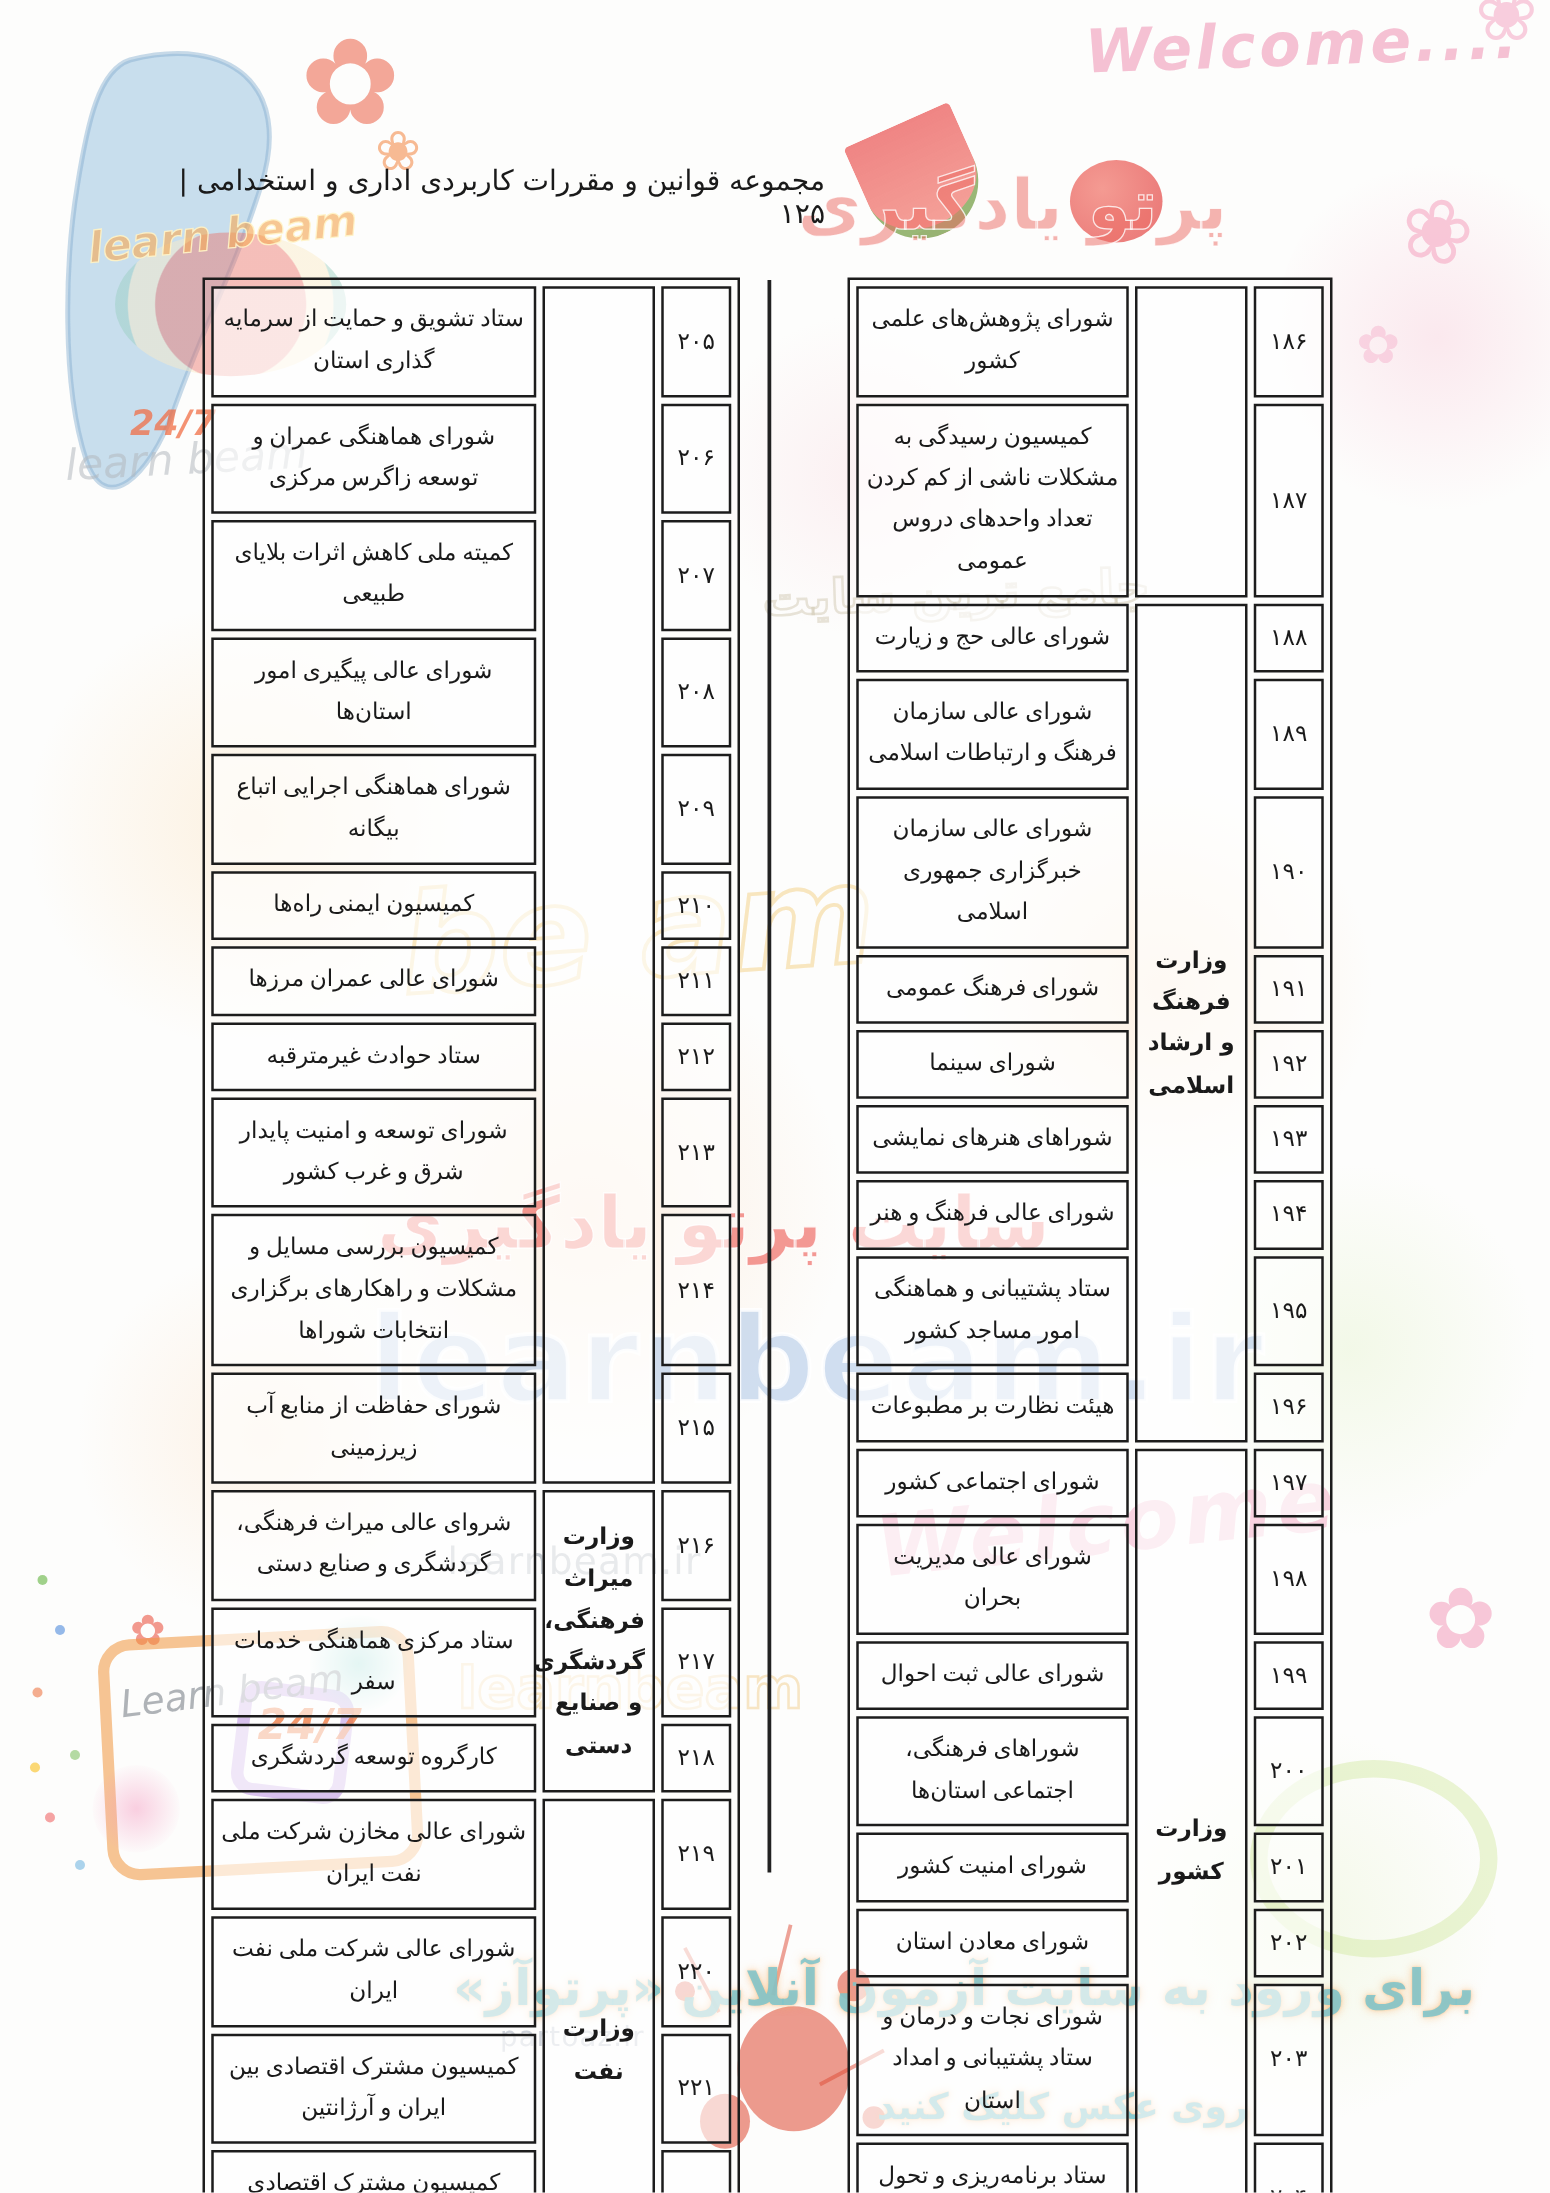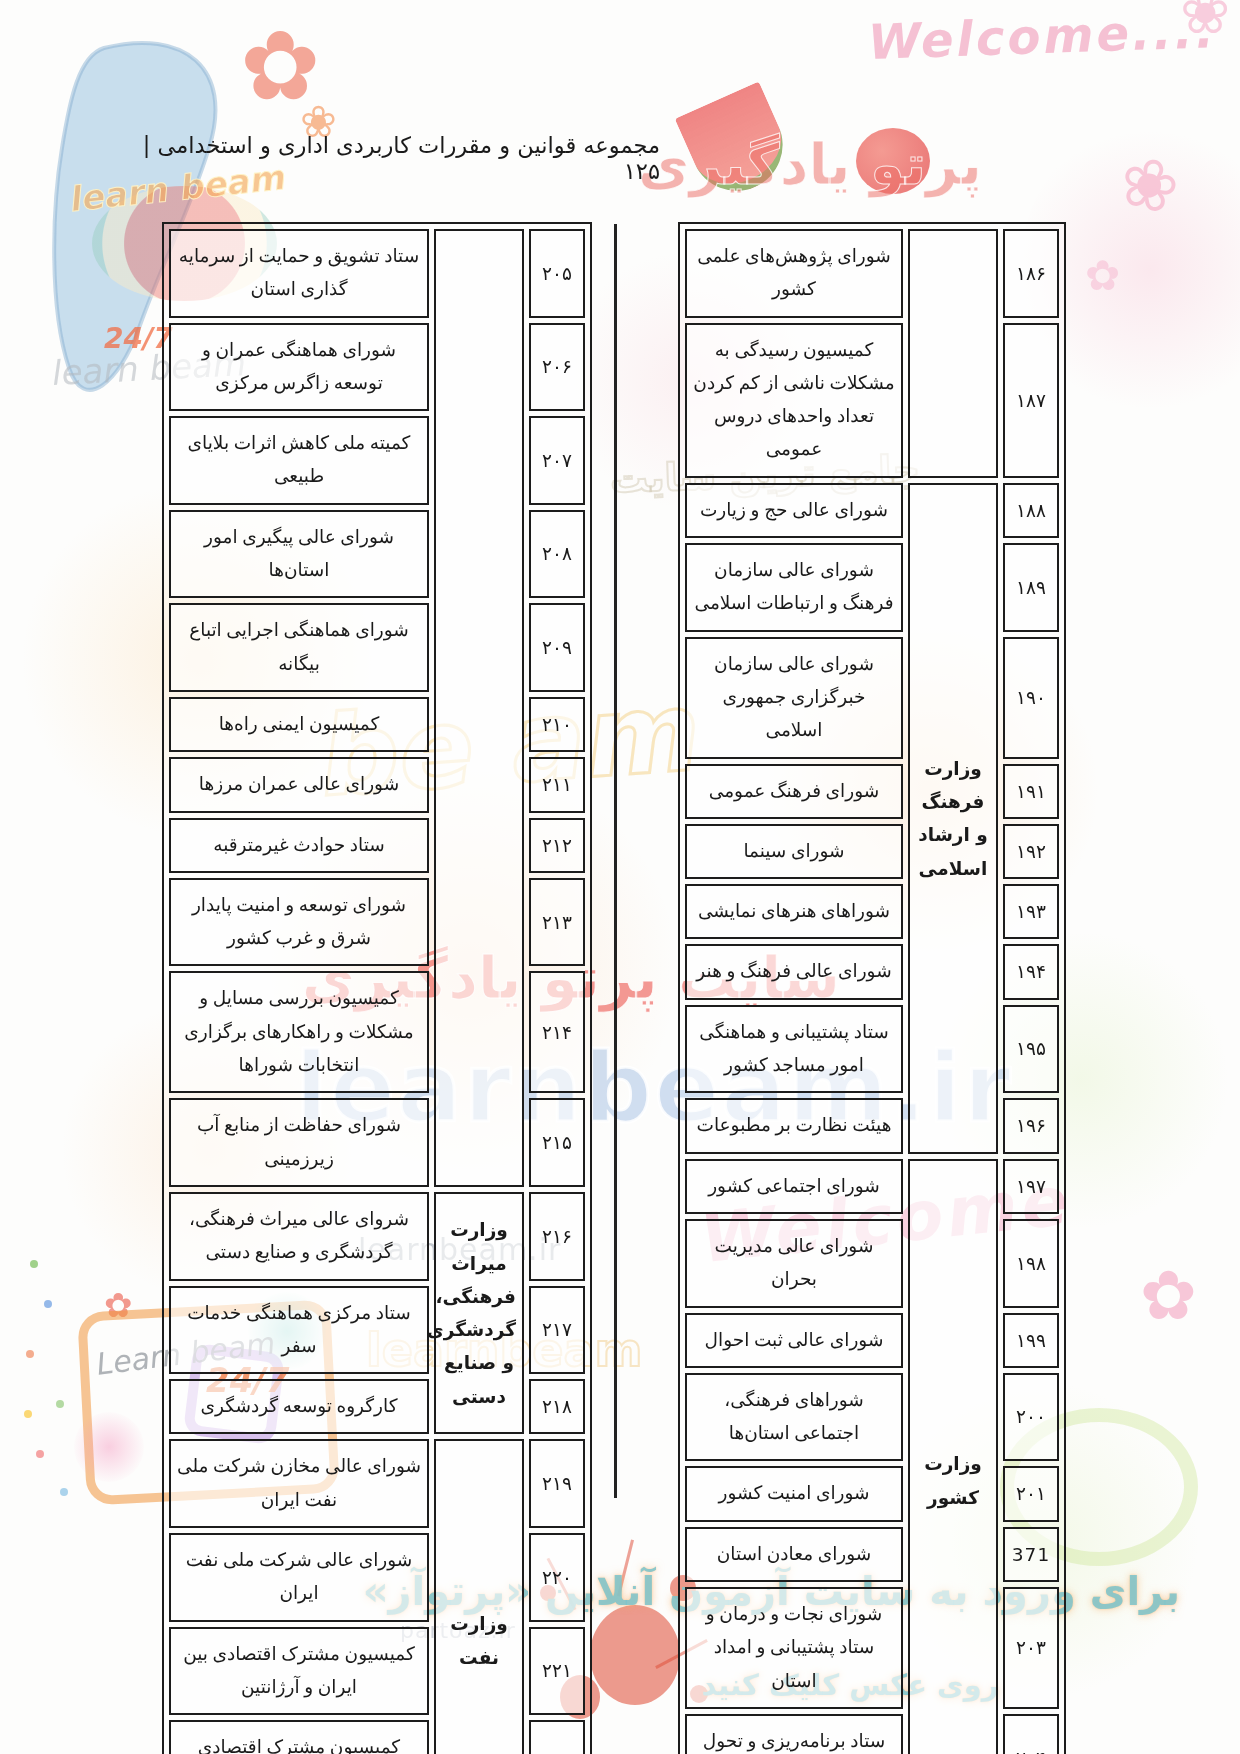--- a/index.html
+++ b/index.html
@@ -251,21 +251,21 @@
         </tr>
         <tr>
           <td class="num">۲۰۰</td>
           <td class="name">شوراهای فرهنگی، اجتماعی استان‌ها</td>
         </tr>
         <tr>
           <td class="num">۲۰۱</td>
           <td class="name">شورای امنیت کشور</td>
         </tr>
         <tr>
-          <td class="num">371</td>
+          <td class="num">۲۰۲</td>
           <td class="name">شورای معادن استان</td>
         </tr>
         <tr>
           <td class="num">۲۰۳</td>
           <td class="name">شورای نجات و درمان و ستاد پشتیبانی و امداد استان</td>
         </tr>
         <tr>
           <td class="num">۲۰۴</td>
           <td class="name">ستاد برنامه‌ریزی و تحول اداری استان</td>
         </tr>

